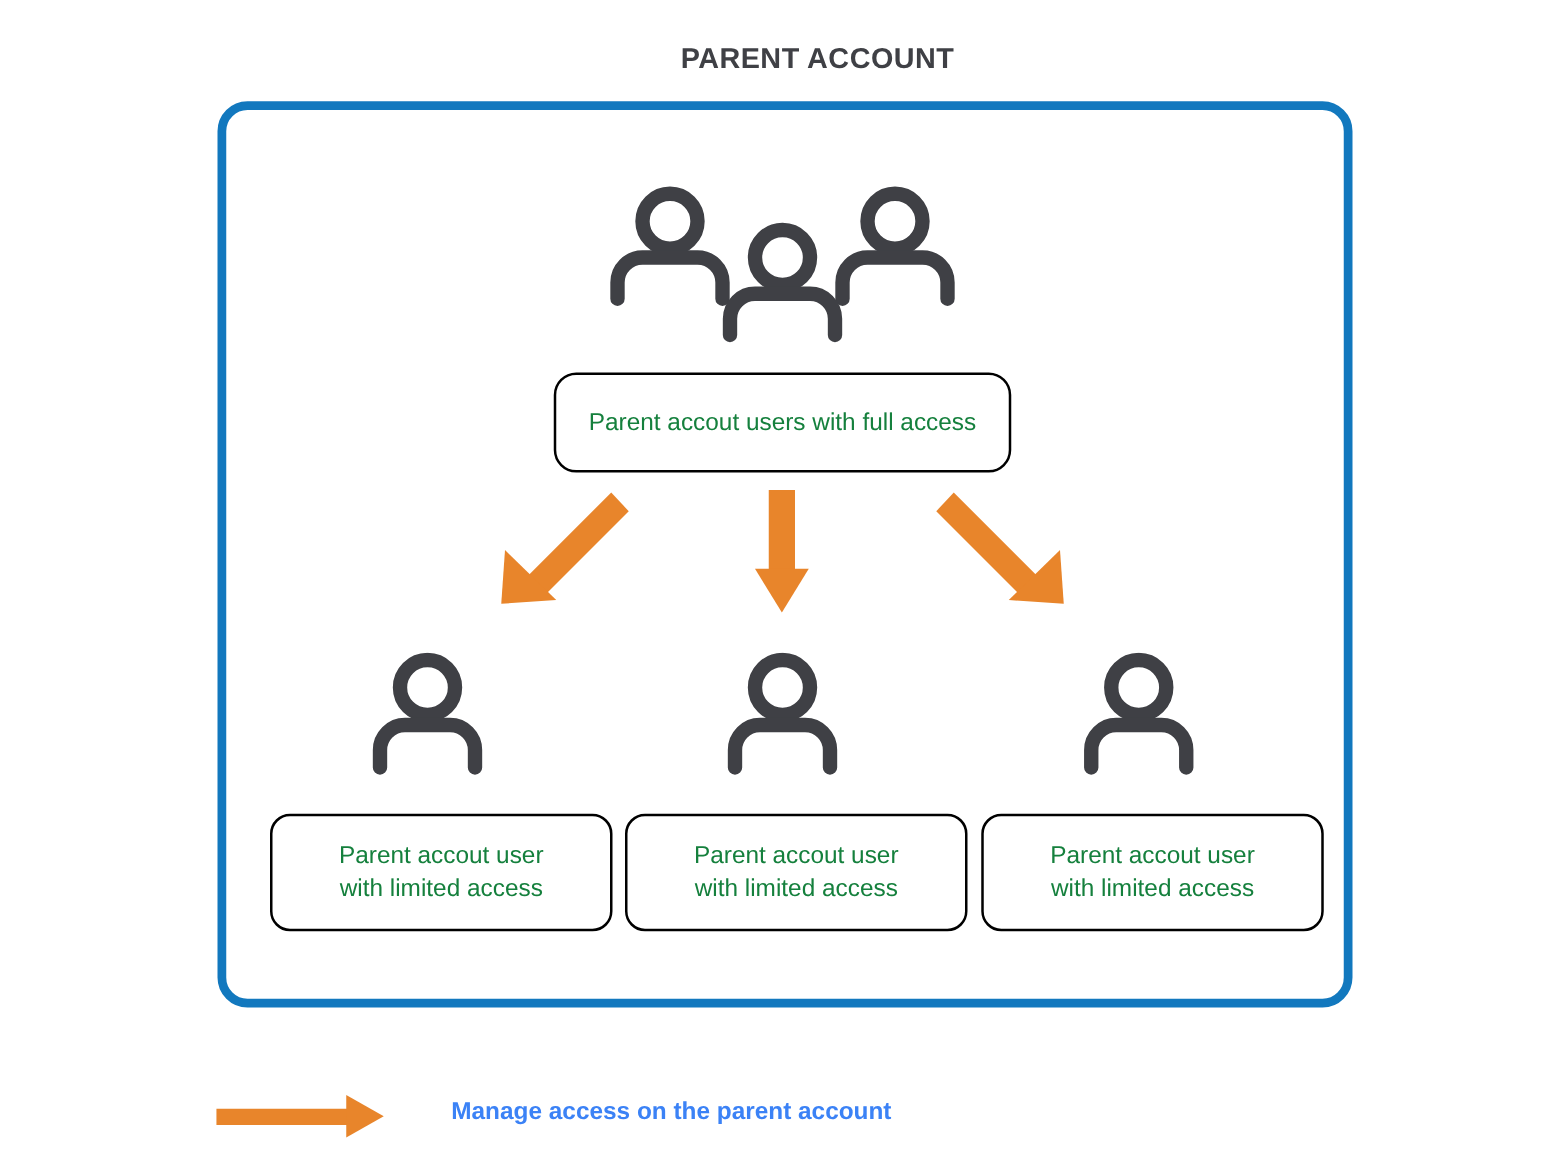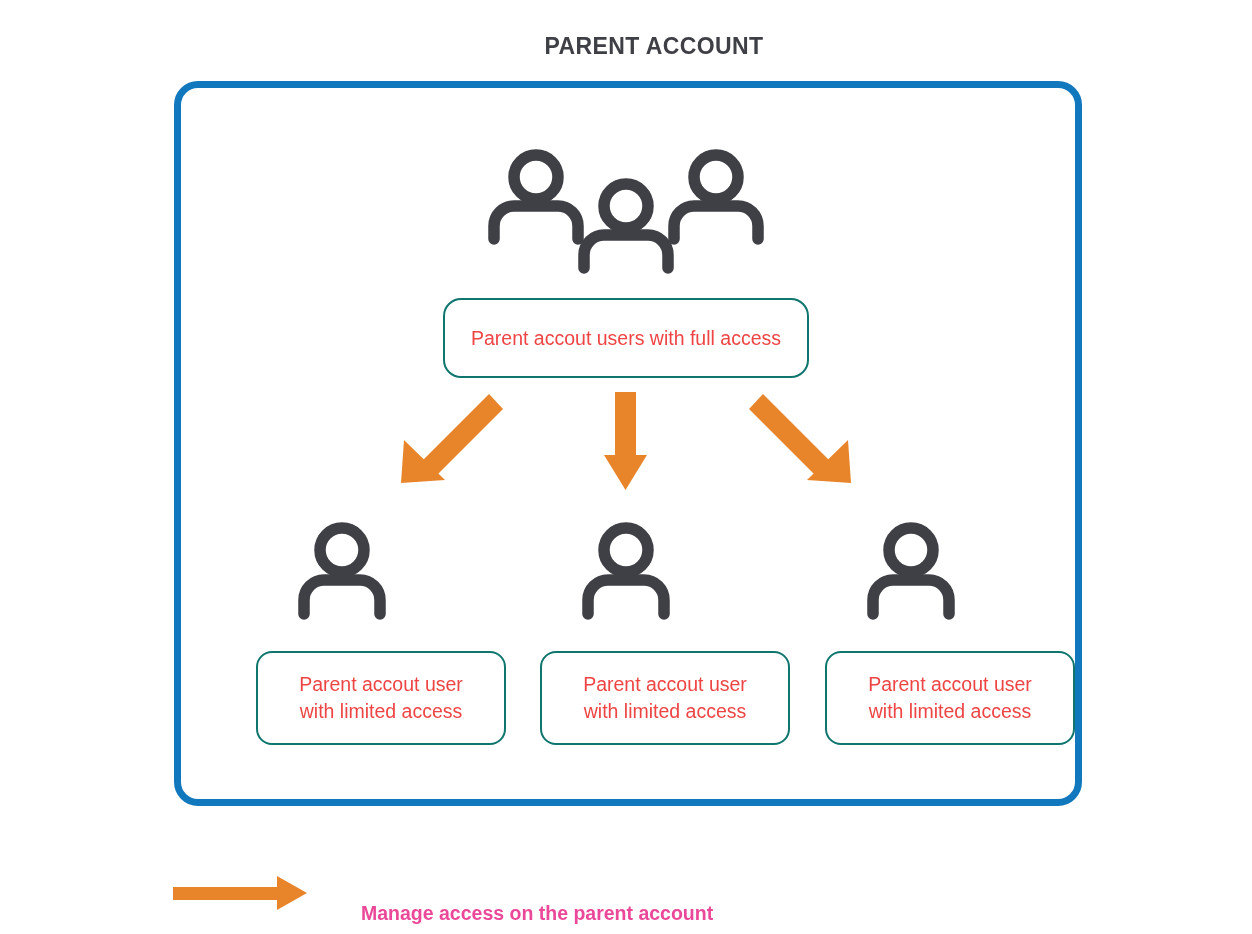--- a/index.html
+++ b/index.html
@@ -57,44 +57,43 @@
     left: 482px;
     top: 143px;
     width: 288px;
     height: 140px;
   }
 
   
   .label-box {
     position: absolute;
     box-sizing: border-box;
-    border: 2px solid #0f766e;
+    border: 2px solid #000000;
     border-radius: 16px;
     background: #ffffff;
     display: flex;
     align-items: center;
     justify-content: center;
     text-align: center;
-    color: #ef4444;
+    color: #15803d;
     font-size: 19.5px;
     line-height: 27px;
     padding: 4px 10px;
   }
   .label-box.primary {
     left: 443px;
     top: 298px;
     width: 366px;
     height: 80px;
     border-radius: 18px;
   }
   .label-box.child {
     top: 651px;
-    width: 250px;
+    width: 274px;
     height: 94px;
-    margin-left: 40px;
   }
   .label-box.child.c1 { left: 216px; }
   .label-box.child.c2 { left: 500px; }
   .label-box.child.c3 { left: 785px; }
   .label-box .label-line { display: block; }
 
   
   .arrows-layer {
     position: absolute;
     left: 0;
@@ -125,23 +124,22 @@
     position: absolute;
     left: 0;
     top: 6px;
   }
   .legend-text {
     position: absolute;
     left: 188px;
     top: 10px;
     font-size: 19.5px;
     font-weight: bold;
-    color: #ec4899;
+    color: #3b82f6;
     white-space: nowrap;
-    margin-top: 24px;
   }
 </style>
 </head>
 <body>
 
 <div id="stage">
 
   <div class="page-title">PARENT ACCOUNT</div>
 
   <div class="account-panel"></div>

